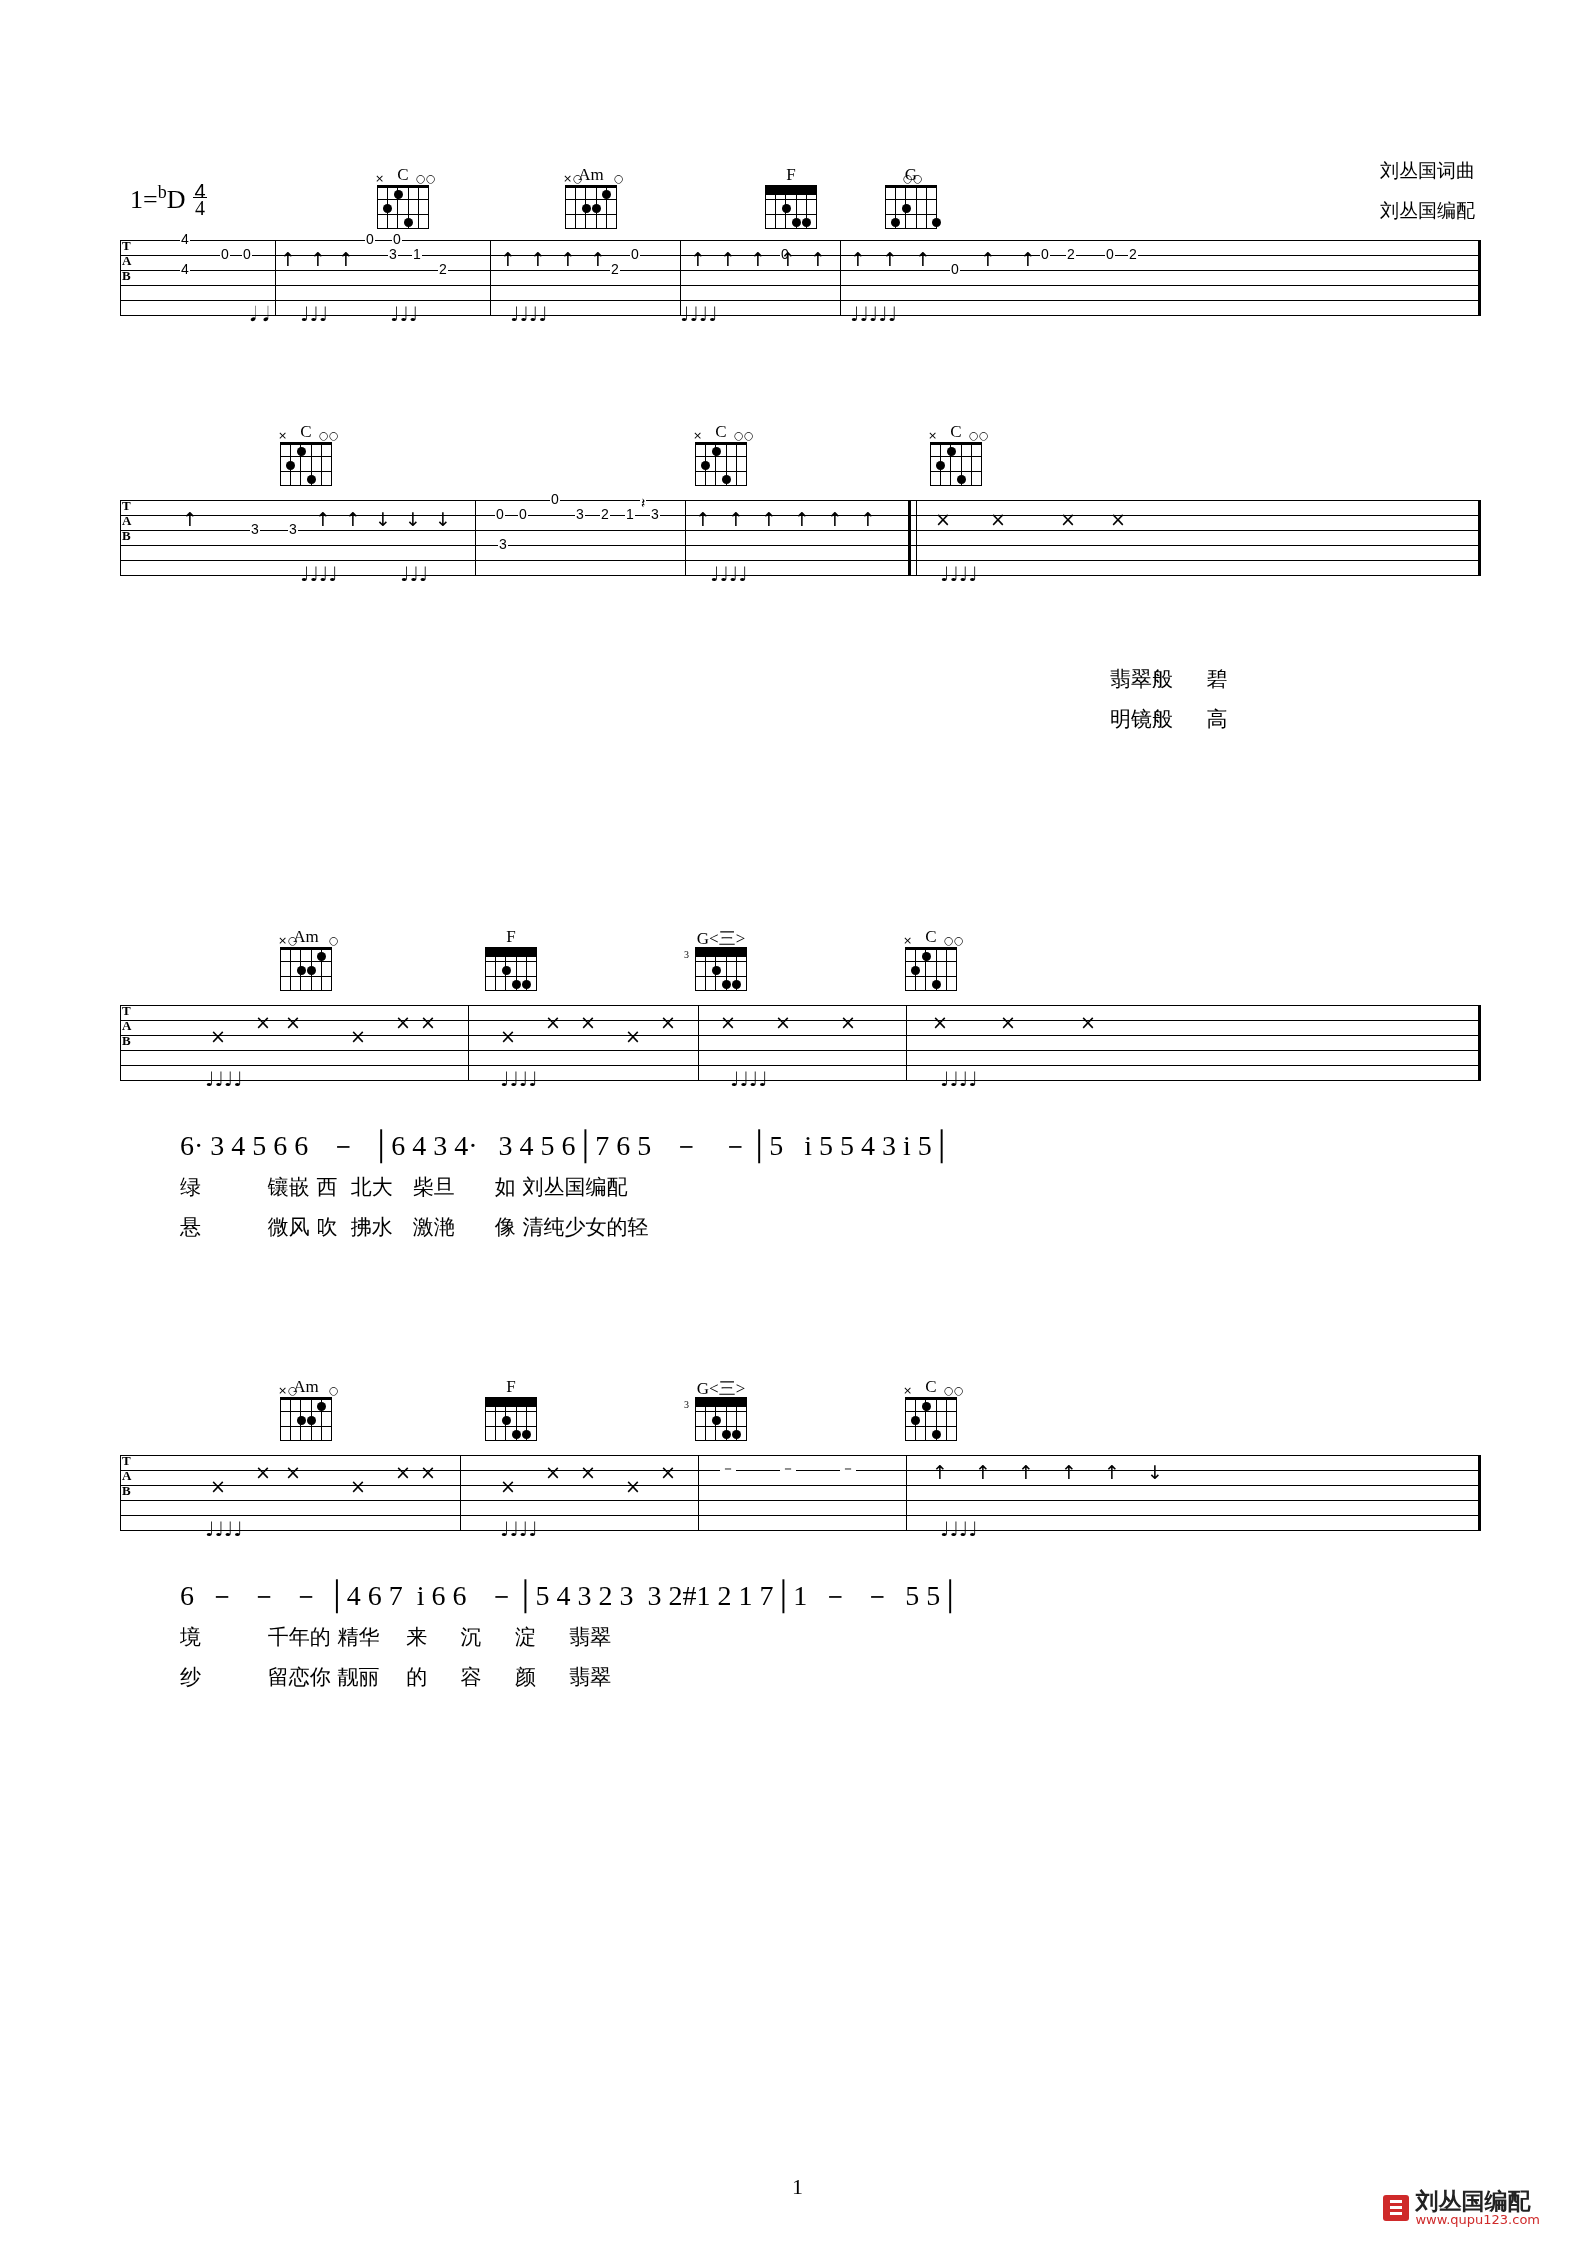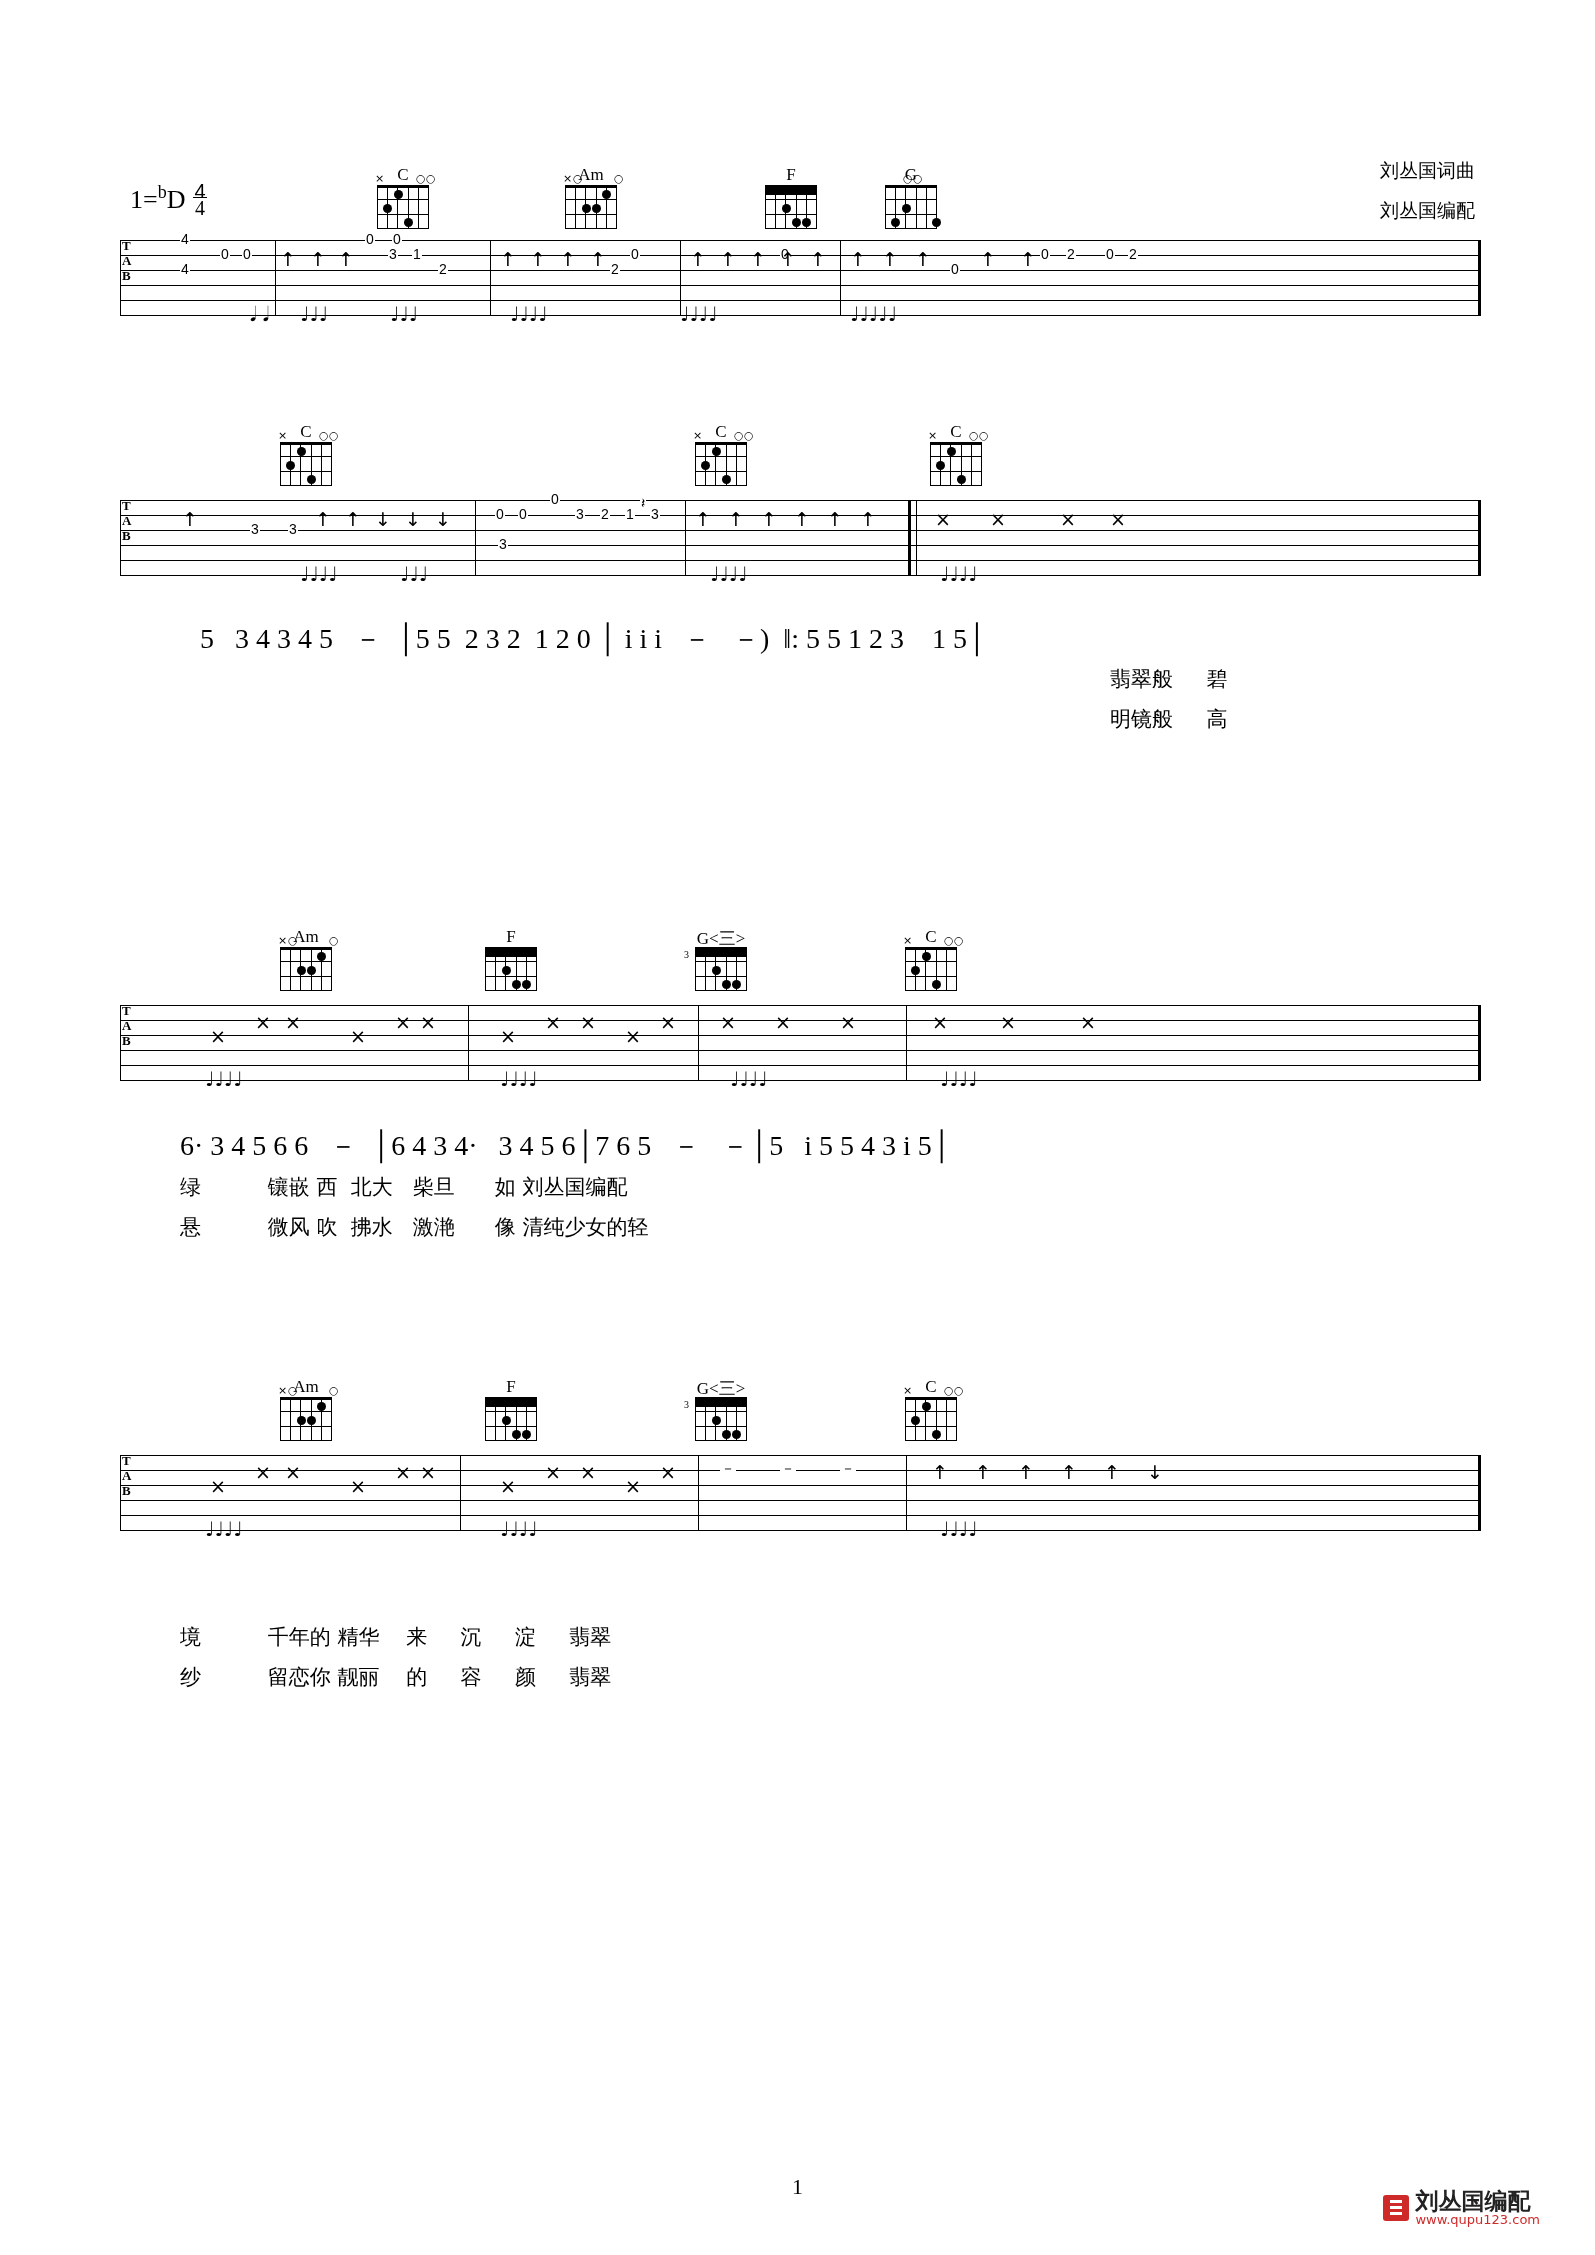--- a/index.html
+++ b/index.html
@@ -334,21 +334,20 @@
       <div class="arrow" style="left:870px;top:10px;">×</div>
       <div class="arrow" style="left:940px;top:10px;">×</div>
       <div class="arrow" style="left:990px;top:10px;">×</div>
       <div class="stems" style="left:180px;top:62px;">♩♩♩♩</div>
       <div class="stems" style="left:280px;top:62px;">♩♩♩</div>
       <div class="stems" style="left:590px;top:62px;">♩♩♩♩</div>
       <div class="stems" style="left:820px;top:62px;">♩♩♩♩</div>
       <div class="num" style="left:520px;top:-2px;">𝄽</div>
     </div>
 
-    <div class="jp" style="left:80px;top:120px;">5   3 4 3 4 5   －  │5 5  2 3 2  1 2 0 │ i i i   －   －)  ‖: 5 5 1 2 3    1 5│</div>
     <div class="lyr" style="left:990px;top:165px;">翡翠般     碧</div>
     <div class="lyr" style="left:990px;top:205px;">明镜般     高</div>
   </div>
 
   <div class="system" style="top:1005px;">
 
     <div class="chordbox" style="left:155px;top:-78px;">
       <div class="cname">Am</div>
       <div class="grid">
         <div class="h top"></div>
@@ -600,20 +599,21 @@
       <div class="arrow" style="left:855px;top:8px;">↑</div>
       <div class="arrow" style="left:898px;top:8px;">↑</div>
       <div class="arrow" style="left:941px;top:8px;">↑</div>
       <div class="arrow" style="left:984px;top:8px;">↑</div>
       <div class="arrow" style="left:1027px;top:8px;">↓</div>
       <div class="stems" style="left:85px;top:62px;">♩♩♩♩</div>
       <div class="stems" style="left:380px;top:62px;">♩♩♩♩</div>
       <div class="stems" style="left:820px;top:62px;">♩♩♩♩</div>
     </div>
 
+    <div class="jp" style="left:60px;top:122px;">6  －  －  － │4 6 7  i 6 6   －│5 4 3 2 3  3 2#1 2 1 7│1  －  －  5 5│</div>
     <div class="lyr" style="left:60px;top:168px;">境          千年的 精华    来     沉     淀     翡翠</div>
     <div class="lyr" style="left:60px;top:208px;">纱          留恋你 靓丽    的     容     颜     翡翠</div>
   </div>
 
   <div class="pagenum">1</div>
 
   <div class="wm">
     <div class="sq"></div>
     <div class="wmcol">
       <div class="t1">刘丛国编配</div>

